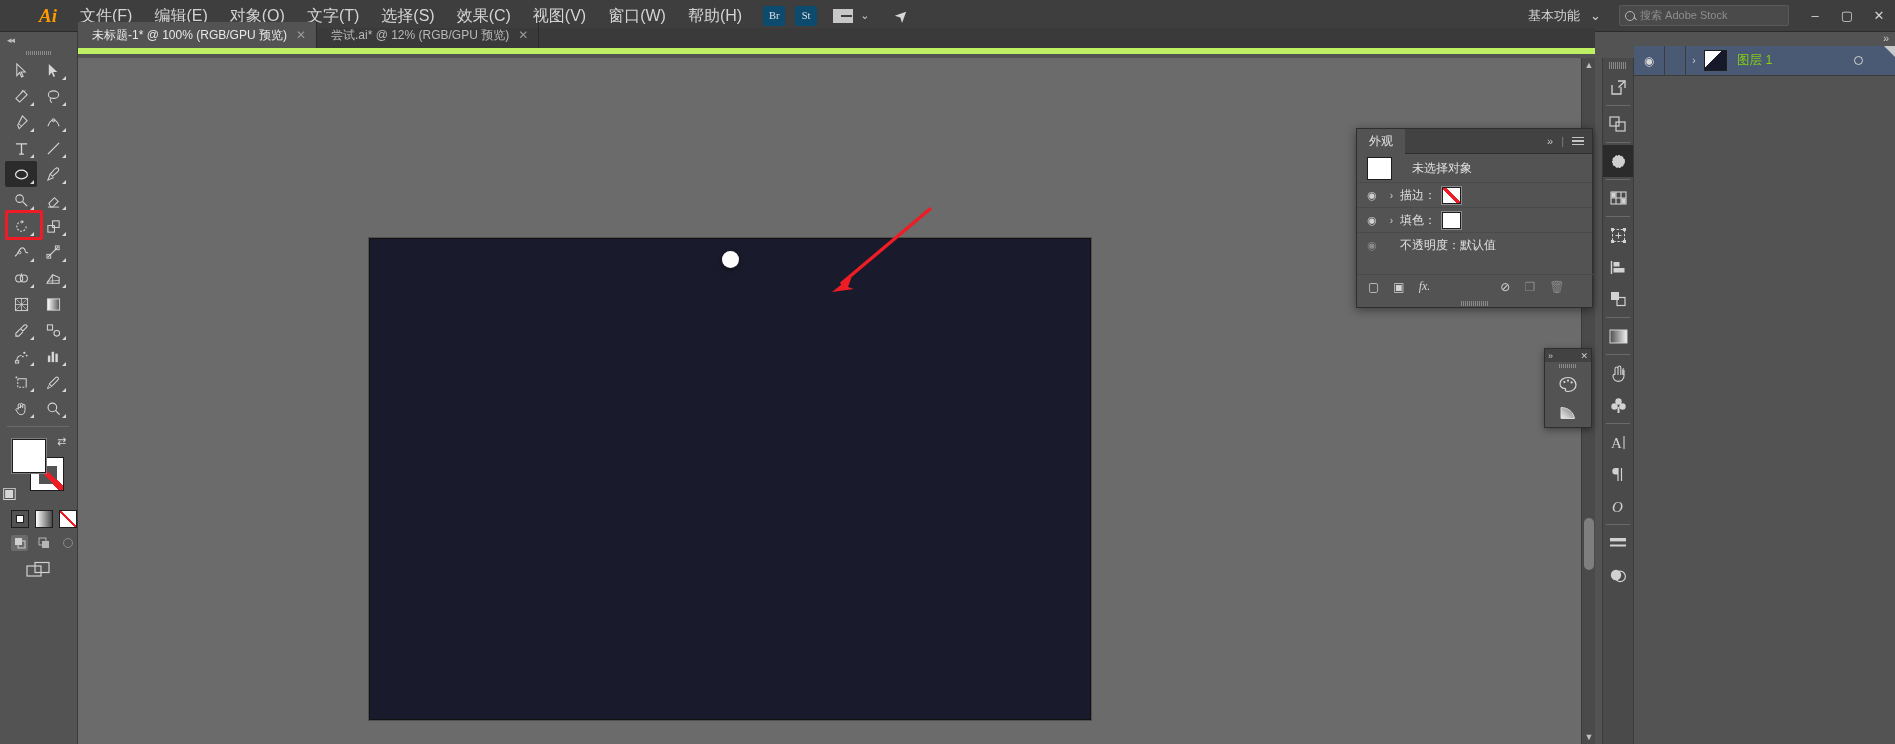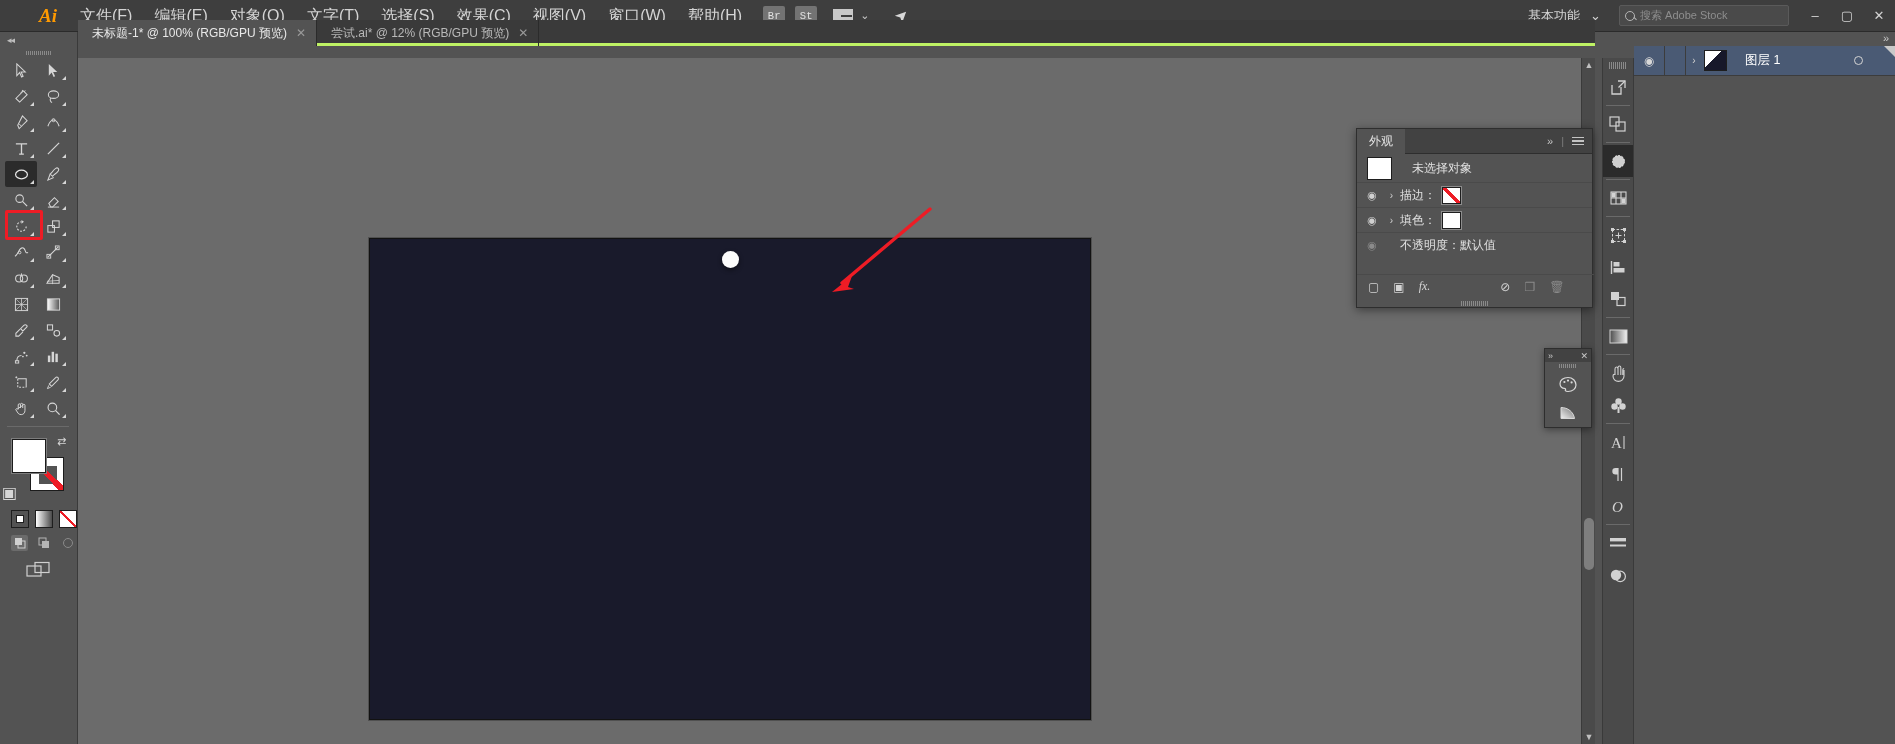--- a/index.html
+++ b/index.html
@@ -24,24 +24,24 @@
     width: 42px; height: 32px; display: flex; align-items: center; justify-content: center;
     color: #ff9a00; font-size: 19px; font-weight: bold; font-style: italic;
     font-family: "Liberation Serif", serif;
   }
   .menu-item {
     padding: 0 11px; height: 32px; line-height: 32px;
     color: #d4d4d4; font-size: 16px; white-space: nowrap;
   }
   .mb-btn {
     width: 22px; height: 20px; margin-left: 10px;
-    background: #737373; border-radius: 2px;
+    background: #0c4a6e; border-radius: 2px;
     color: #e2e2e2; font-size: 10.5px;
     display: flex; align-items: center; justify-content: center;
-    font-family: Liberation Mono, monospace;
+    font-family: Liberation Serif, serif;
   }
   .arrange-icon {
     margin-left: 16px; width: 20px; height: 14px;
     border: 1.6px solid #c8c8c8; display: flex;
   }
   .arrange-icon i { display:block; height:100%; border-right:1.6px solid #c8c8c8; }
   .arrange-icon i:nth-child(1){ width:40%; background:#c8c8c8;}
   .arrange-icon i:nth-child(2){ width:60%; border-right:none;
     background: linear-gradient(to bottom,#c8c8c8 0,#c8c8c8 45%,transparent 45%,transparent 55%,#c8c8c8 55%); }
   .chev { margin-left: 7px; color: #c8c8c8; font-size: 11px; }
@@ -63,23 +63,23 @@
   .mag::after{content:'';position:absolute;width:4px;height:1.4px;background:#b5b5b5;
     right:-3px;bottom:0;transform:rotate(45deg);}
   .wincontrols { display:flex; height:32px; }
   .wc {
     width:32px;height:32px;display:flex;align-items:center;justify-content:center;
     color:#d4d4d4;font-size:13px;
   }
 
   
   .tabbar {
-    position:absolute; top:20px; left:78px; width:1517px; height:26px;
-    background:#3a3a3a; display:flex; align-items:flex-start;
-    border-bottom:3px solid #bef264;
+    position:absolute; top:28px; left:78px; width:1517px; height:26px;
+    background:#3a3a3a; display:flex; align-items:flex-end;
+    border-bottom:6px solid #bef264;
   }
   .doctab {
     height:26px; display:flex; align-items:center; gap:9px;
     padding:0 10px 0 14px; font-size:12px; color:#b9b9b9;
     border-right:1px solid #2b2b2b;
   }
   .doctab.active { background:#535353; color:#e8e8e8; }
   .tabclose { font-size:12px; color:#9a9a9a; }
 
   
@@ -278,21 +278,21 @@
     border-bottom:1px solid #3c3c3c; position:relative;
   }
   .lr-eye { width:30px; text-align:center; color:#d8d8d8; font-size:12px; }
   .lr-div { width:1px;height:30px;background:#3c3c3c; }
   .lr-lock { width:20px; }
   .lr-tri { width:16px; color:#d0d0d0; font-size:10px; text-align:center; }
   .lr-thumb {
     width:23px;height:21px; border:1.5px solid #1e1e1e; margin-left:2px;
     background:linear-gradient(135deg,#fff 0 42%,#17182a 42%);
   }
-  .lr-name { margin-left:18px; font-size:12.5px; color:#ffffff; }
+  .lr-name { margin-left:10px; font-size:12.5px; color:#84cc16; }
   .lr-circle {
     margin-left:auto; margin-right:32px; width:9px;height:9px;
     border:1.5px solid #d4d4d4; border-radius:50%;
   }
   .lr-corner {
     position:absolute; right:0; top:0; width:0;height:0;
     border-top:11px solid #c9c9c9; border-left:11px solid transparent;
   }
 
   .icon-sm { width:15px; height:15px; }

